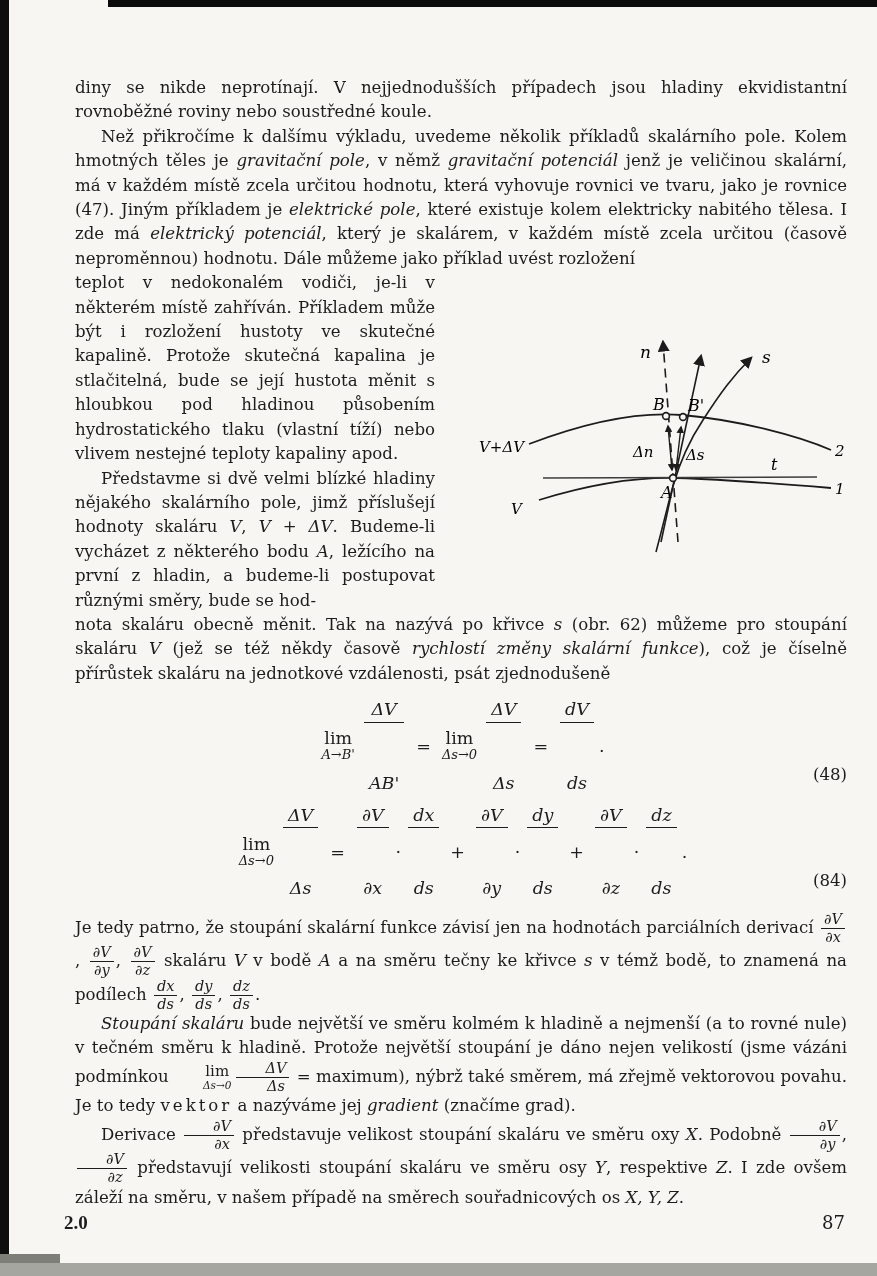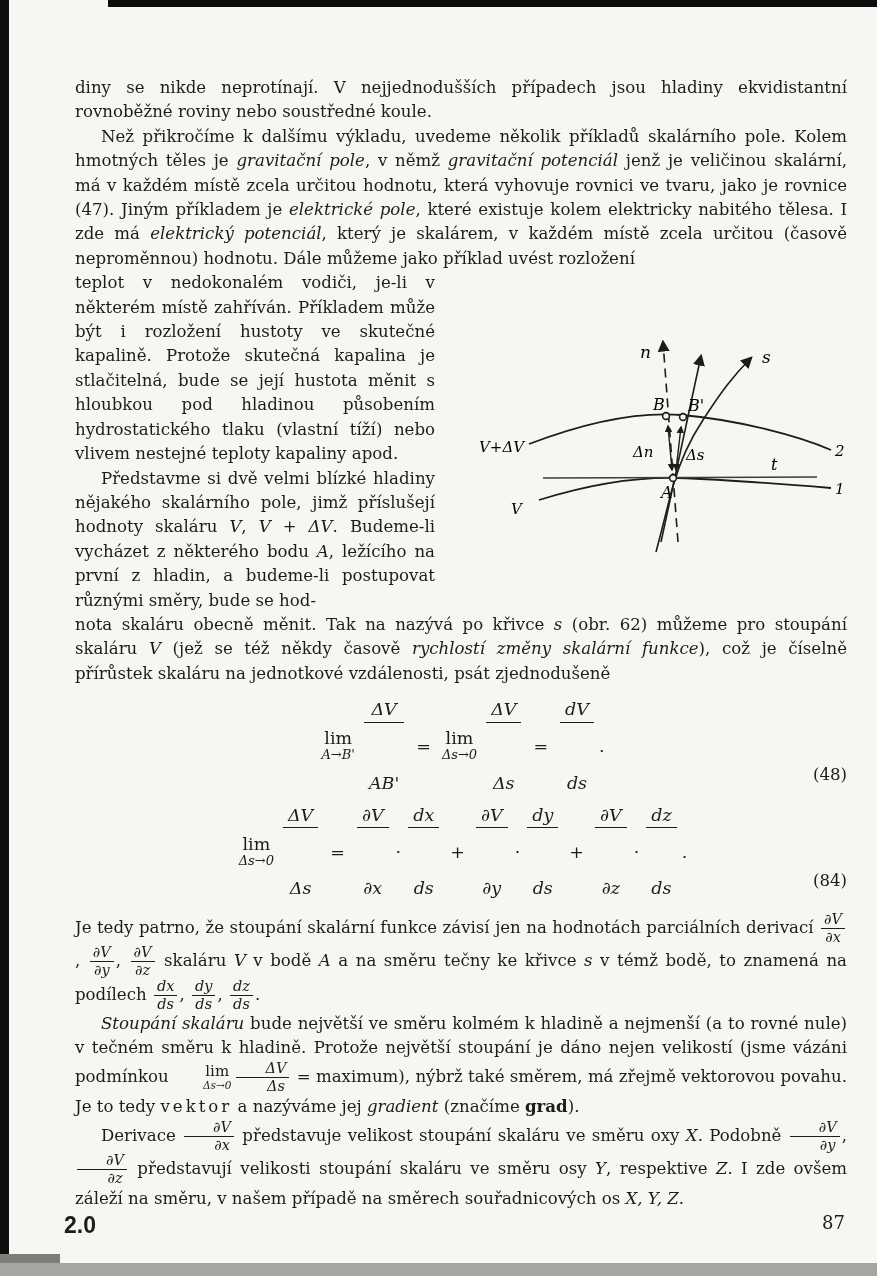--- a/index.html
+++ b/index.html
@@ -7,21 +7,21 @@
        font-family:"DejaVu Serif",serif;color:#1c1c1c;}
   .scan-left{position:absolute;left:0;top:0;width:9px;height:1276px;background:#0e0e0e;}
   .scan-top{position:absolute;left:108px;right:0;top:0;height:7px;background:#0c0c0c;}
   .scan-bottom{position:absolute;left:0;right:0;bottom:0;height:13px;background:#a6a6a1;}
   .scan-corner{position:absolute;left:0;bottom:0;width:60px;height:22px;background:#7e7e79;}
   .page-text{position:absolute;left:75px;top:76px;width:772px;}
   p.bp{margin:0;text-align:justify;font-size:16.6px;line-height:24.4px;}
   .ind{text-indent:26px;}
   .it{font-style:italic;margin-top:39px;}
   .mi{font-style:italic;}
-  .bold{font-weight:bold;}
+  .bold{font-weight:normal;}
   .spaced{letter-spacing:3px;}
   .wrap-row{display:flex;align-items:center;gap:42px;}
   .col-l{width:398px;}
   .col-r{width:374px;margin-left:0;position:relative;top:2px;}
   .fig-svg{display:block;margin:0 auto;}
   .caption{text-align:center;font-weight:bold;font-size:15px;line-height:21px;margin-top:12px;}
   .formula{position:relative;display:flex;justify-content:center;align-items:center;margin:14px 0;font-size:17.5px;}
   .fgroup{display:inline-flex;align-items:center;}
   .frac{display:inline-block;vertical-align:middle;text-align:center;margin:0 5px;}
   .frac .nu{display:block;padding:0 5px 3px;border-bottom:1.5px solid #1c1c1c;line-height:1.05;}
@@ -32,21 +32,21 @@
   .rel{margin:0 7px;}
   .plus{margin:0 6px;}
   .cdot{margin:0 2px;}
   .eqnum{position:absolute;right:0;top:50%;transform:translateY(-50%);font-size:16.6px;margin-top:28px;}
   .ifrac{display:inline-block;vertical-align:middle;text-align:center;font-size:14.5px;margin:0 2px;}
   .ifrac .nu{display:block;padding:0 3px 1px;border-bottom:1.3px solid #1c1c1c;line-height:1.05;}
   .ifrac .de{display:block;padding:1px 3px 0;line-height:1.05;}
   .ilim{display:inline-block;vertical-align:middle;text-align:center;margin:0 3px;font-size:15px;}
   .ilim .op{display:block;line-height:1.05;}
   .ilim .sb{display:block;font-size:10.5px;line-height:1.15;}
-  .footer-sec{position:absolute;left:64px;top:1212px;font-family:Liberation Sans, sans-serif;font-weight:bold;font-size:23px;text-align:center;}
+  .footer-sec{position:absolute;left:64px;top:1212px;font-family:Liberation Serif, serif;font-weight:bold;font-size:19px;text-align:center;}
   .footer-pg{position:absolute;right:32px;top:1212px;font-weight:normal;font-size:18px;}
   svg text{font-family:"DejaVu Serif",serif;}
 </style>
 </head>
 <body>
 
 <div class="scan-left"></div>
 <div class="scan-top"></div>
 
 <div class="page-text">

